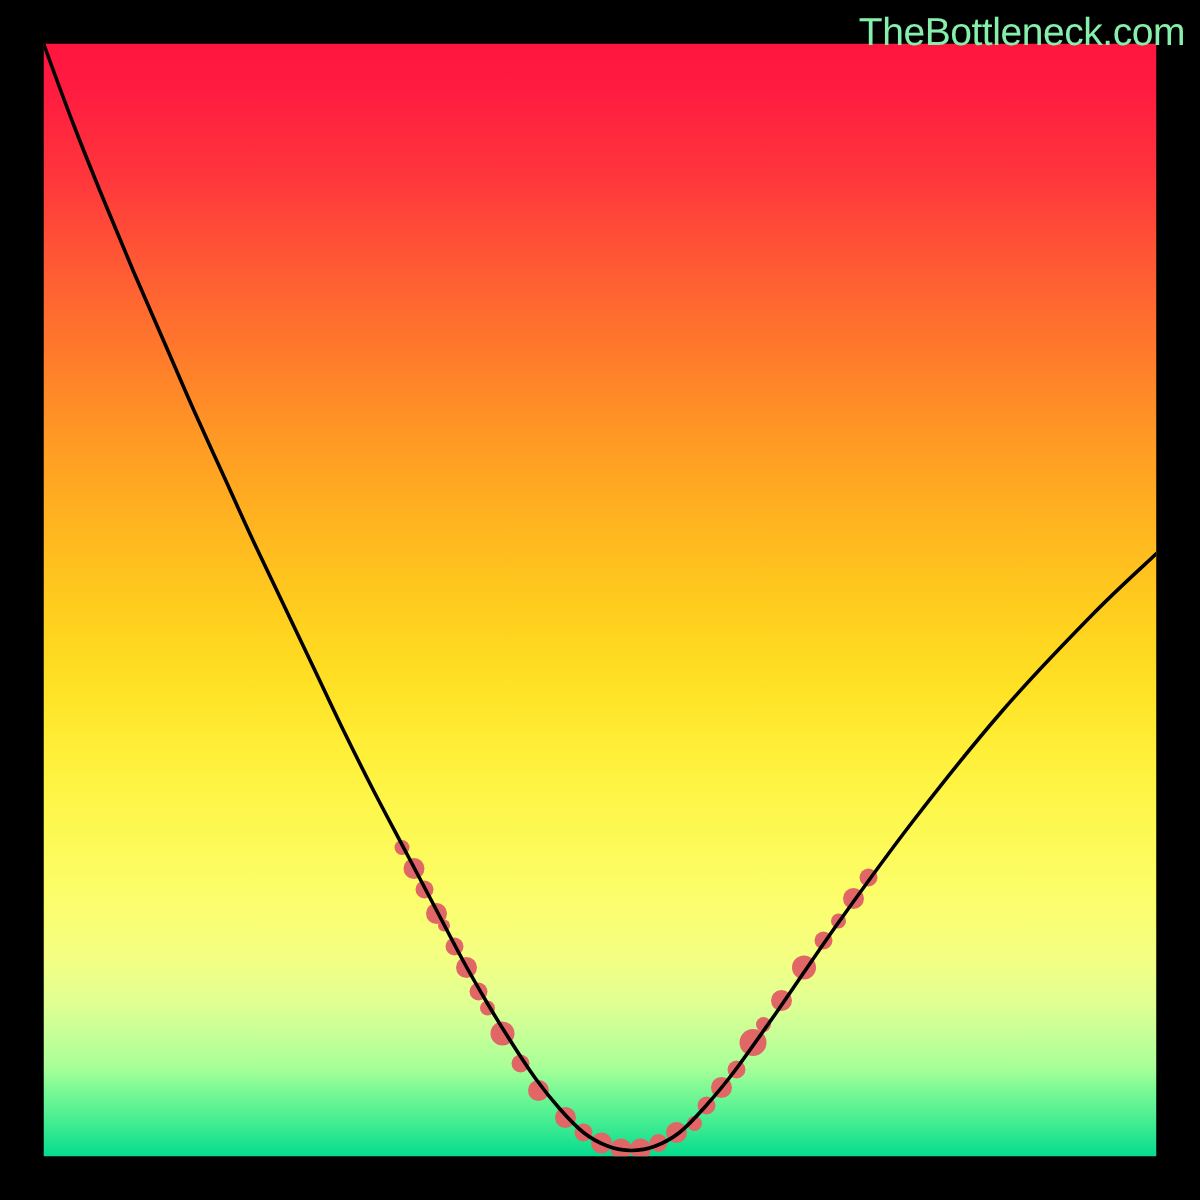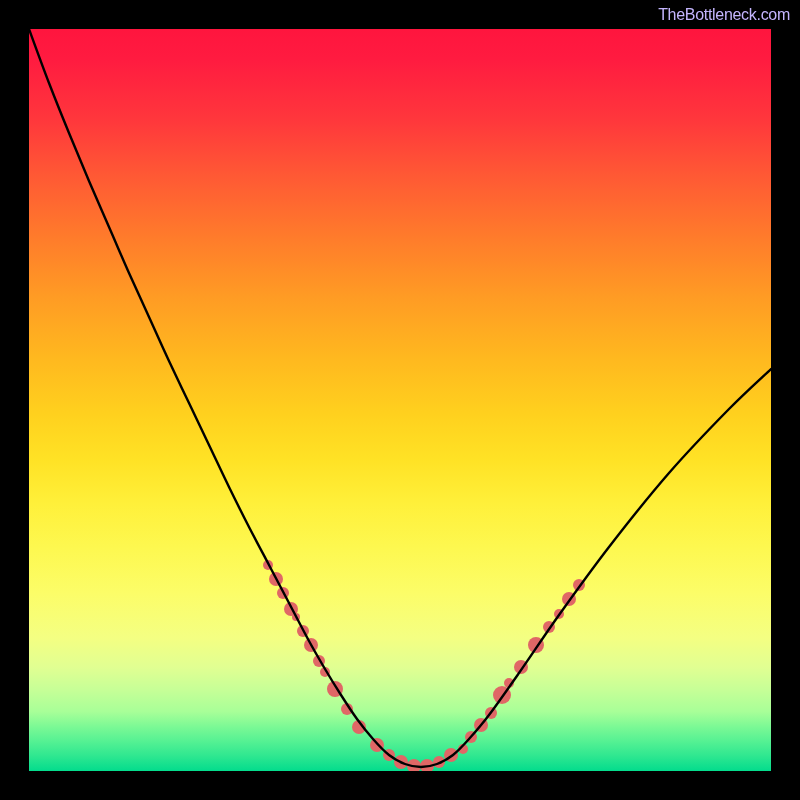--- a/index.html
+++ b/index.html
@@ -54,23 +54,23 @@
   .curve-svg {
     position: absolute;
     inset: 0;
     width: 742px;
     height: 742px;
   }
   .watermark {
     position: absolute;
     top: 6px;
     right: 10px;
-    font-size: 16px;
+    font-size: 26px;
     font-weight: 400;
-    color: #c4b5fd;
+    color: #86efac;
     letter-spacing: -0.3px;
   }
 </style>
 </head>
 <body>
 
 <div class="frame">
 
   <div class="plot-area">
     <div class="gradient-bg"></div>

